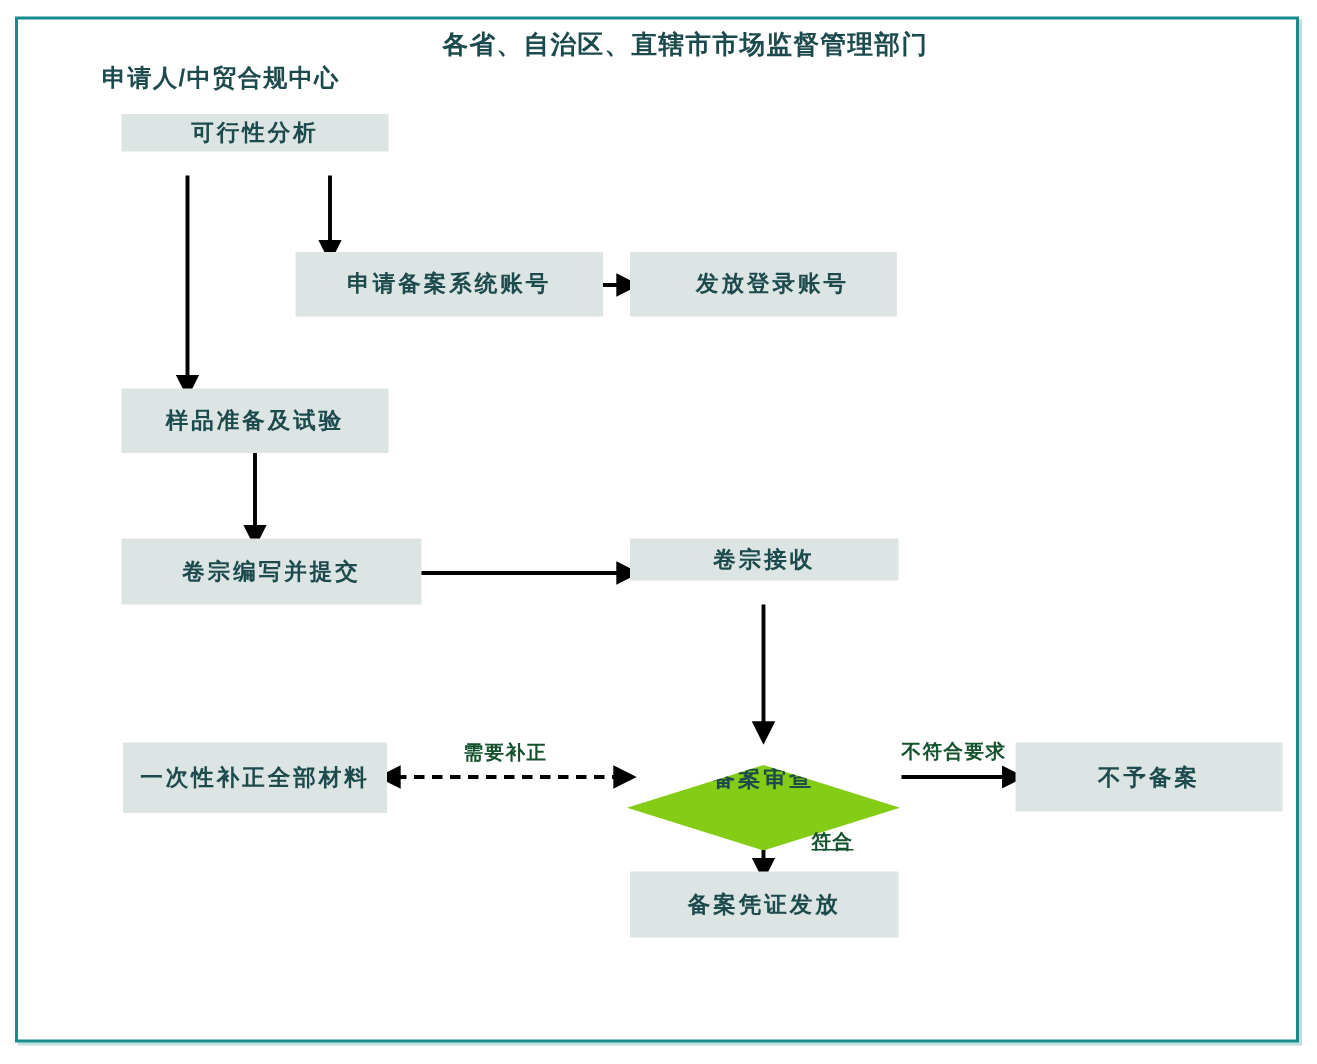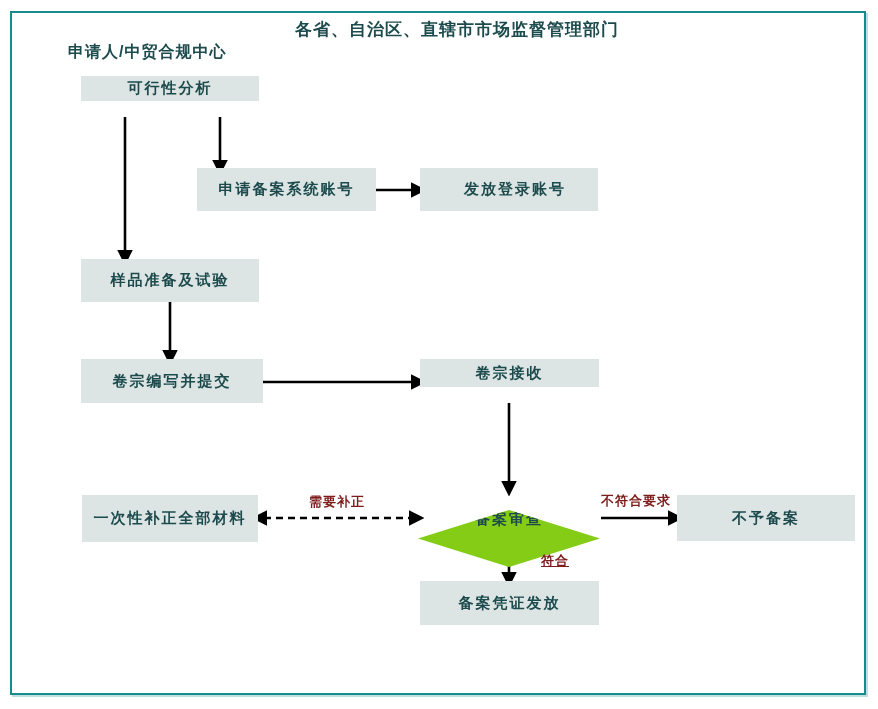--- a/index.html
+++ b/index.html
@@ -81,32 +81,32 @@
   .diamond span {
     color: #1d4b4d;
     font-size: 15px;
     font-weight: 600;
     letter-spacing: 2px;
     white-space: nowrap;
   }
   .edge-label {
     position: absolute;
     transform: translateX(-50%);
-    color: #7f1d1d;
+    color: #14532d;
     font-size: 13px;
     font-weight: 600;
     letter-spacing: 1px;
     white-space: nowrap;
   }
   
   .n-feasibility      { left: 81px;  top: 76px;  width: 178px; height: 25px; }
-  .n-apply-account    { left: 197px; top: 168px; width: 179px; height: 43px; text-align: right; }
+  .n-apply-account    { left: 197px; top: 168px; width: 205px; height: 43px; text-align: right; }
   .n-issue-account    { left: 420px; top: 168px; width: 178px; height: 43px; padding-left: 12px; }
   .n-sample-prep      { left: 81px;  top: 259px; width: 178px; height: 43px; }
-  .n-dossier-submit   { left: 81px;  top: 359px; width: 182px; height: 44px; }
+  .n-dossier-submit   { left: 81px;  top: 359px; width: 200px; height: 44px; }
   .n-dossier-receive  { left: 420px; top: 359px; width: 179px; height: 28px; }
   .n-supplement       { left: 82px;  top: 495px; width: 176px; height: 47px; }
   .n-reject           { left: 677px; top: 495px; width: 178px; height: 46px; }
   .n-certificate      { left: 420px; top: 581px; width: 179px; height: 44px; }
   .l-need-supplement  { left: 337px; top: 493px; }
   .l-not-compliant    { left: 636px; top: 492px; }
   .l-compliant        { left: 555px; top: 552px; text-decoration: underline; }
 </style>
 </head>
 <body>

